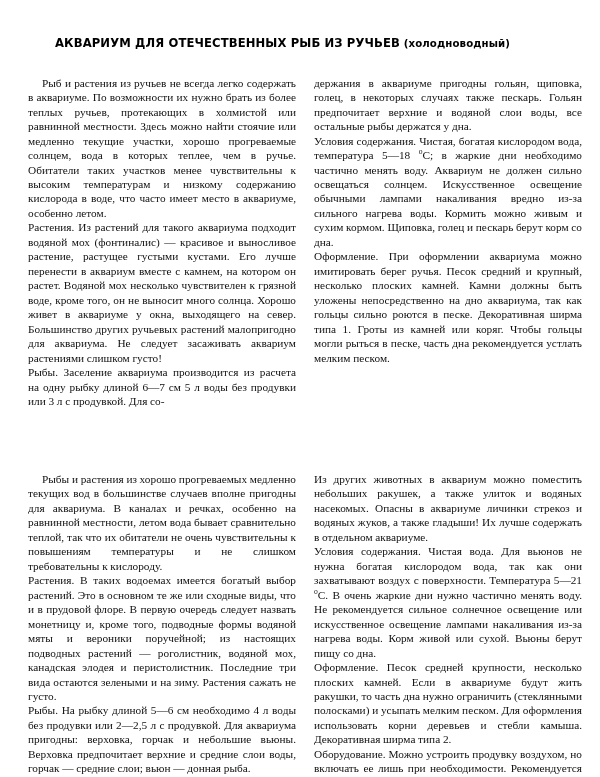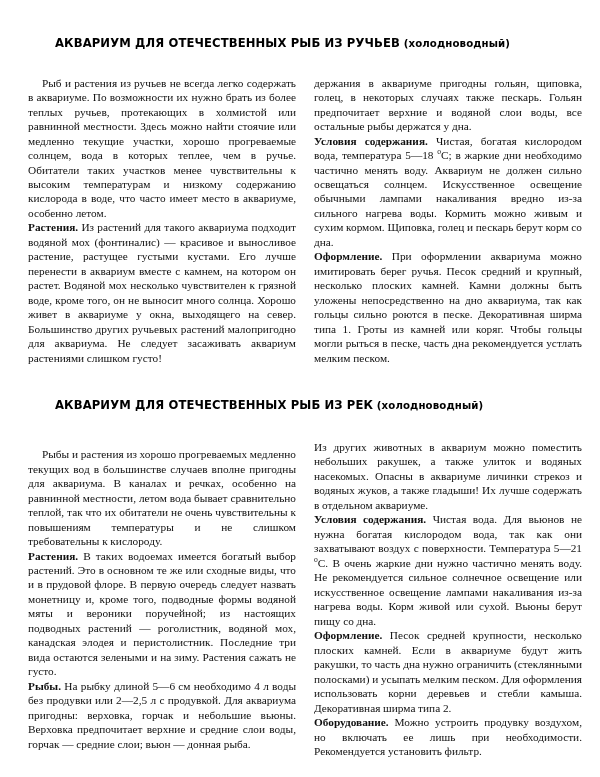--- a/index.html
+++ b/index.html
@@ -42,41 +42,41 @@
   }
   .section-heading .paren {
     font-weight: 700;
     font-size: 10.2px;
   }
 
   
   .columns {
     display: flex;
     gap: 18px;
-    align-items: center;
+    align-items: flex-start;
   }
   .col {
     width: 268px;
     flex: 0 0 268px;
   }
   .col p {
     margin: 0;
     font-size: 11.3px;
     line-height: 14.48px;
     text-align: justify;
     text-justify: inter-word;
     hyphens: manual;
     -webkit-hyphens: manual;
     word-spacing: -0.1px;
   }
   .col p.indent {
     text-indent: 14px;
   }
   .col p b {
-    font-weight: 700;
+    font-weight: 400;
   }
   .deg {
     font-size: 7.6px;
     vertical-align: super;
     line-height: 0;
   }
 
   
   .gap-head-1 { height: 38px; }
   .gap-after-head-1 { height: 26px; }
@@ -94,36 +94,36 @@
 
     <div class="section-heading"><span>АКВАРИУМ ДЛЯ ОТЕЧЕСТВЕННЫХ РЫБ ИЗ РУЧЬЕВ</span><span class="paren"> (холодноводный)</span></div>
 
     <div class="gap-after-head-1"></div>
 
     <div class="columns">
 
       <div class="col">
         <p class="indent">Рыб и растения из ручьев не всегда легко содержать в аквариуме. По возможности их нужно брать из более теплых ручьев, протекающих в холмистой или равнинной местности. Здесь можно найти стоячие или медленно текущие участки, хорошо прогреваемые солнцем, вода в которых теплее, чем в ручье. Обитатели таких участков менее чувствительны к высоким температурам и низкому содержанию кислорода в воде, что часто имеет место в аквариуме, особенно летом.</p>
         <p><b>Растения.</b><span> Из растений для такого аквариума подходит водяной мох (фонтиналис) — красивое и выносливое растение, растущее густыми кустами. Его лучше перенести в аквариум вместе с камнем, на котором он растет. Водяной мох несколько чувствителен к грязной воде, кроме того, он не выносит много солнца. Хорошо живет в аквариуме у окна, выходящего на север. Большинство других ручьевых растений малопригодно для аквариума. Не следует засаживать аквариум растениями слишком густо!</span></p>
+        <p><b>Рыбы.</b><span> Заселение аквариума производится из расчета на одну рыбку длиной 6—7 см 5 л воды без продувки или 3 л с продувкой. Для со-</span></p>
       </div>
 
       <div class="col">
         <p>держания в аквариуме пригодны гольян, щиповка, голец, в некоторых случаях также пескарь. Гольян предпочитает верхние и водяной слои воды, все остальные рыбы держатся у дна.</p>
         <p><b>Условия содержания.</b><span> Чистая, богатая кислородом вода, температура 5—18 </span><span class="deg">o</span><span>С; в жаркие дни необходимо частично менять воду. Аквариум не должен сильно освещаться солнцем. Искусственное освещение обычными лампами накаливания вредно из-за сильного нагрева воды. Кормить можно живым и сухим кормом. Щиповка, голец и пескарь берут корм со дна.</span></p>
         <p><b>Оформление.</b><span> При оформлении аквариума можно имитировать берег ручья. Песок средний и крупный, несколько плоских камней. Камни должны быть уложены непосредственно на дно аквариума, так как гольцы сильно роются в песке. Декоративная ширма типа 1. Гроты из камней или коряг. Чтобы гольцы могли рыться в песке, часть дна рекомендуется устлать мелким песком.</span></p>
       </div>
 
     </div>
   </div>
 
   <div class="gap-between"></div>
 
   <div class="section">
 
-    <div class="section-heading"><span>АКВАРИУМ ДЛЯ ОТЕЧЕСТВЕННЫХ РЫБ ИЗ РЕК</span><span class="paren"> (холодноводный)</span></div>
 
     <div class="gap-after-head-2"></div>
 
     <div class="columns">
 
       <div class="col">
         <p class="indent">Рыбы и растения из хорошо прогреваемых медленно текущих вод в большинстве случаев вполне пригодны для аквариума. В каналах и речках, особенно на равнинной местности, летом вода бывает сравнительно теплой, так что их обитатели не очень чувствительны к повышениям температуры и не слишком требовательны к кислороду.</p>
         <p><b>Растения.</b><span> В таких водоемах имеется богатый выбор растений. Это в основном те же или сходные виды, что и в прудовой флоре. В первую очередь следует назвать монетницу и, кроме того, подводные формы водяной мяты и вероники поручейной; из настоящих подводных растений — роголистник, водяной мох, канадская элодея и перистолистник. Последние три вида остаются зелеными и на зиму. Растения сажать не густо.</span></p>
         <p><b>Рыбы.</b><span> На рыбку длиной 5—6 см необходимо 4 л воды без продувки или 2—2,5 л с продувкой. Для аквариума пригодны: верховка, горчак и небольшие вьюны. Верховка предпочитает верхние и средние слои воды, горчак — средние слои; вьюн — донная рыба.</span></p>
       </div>

